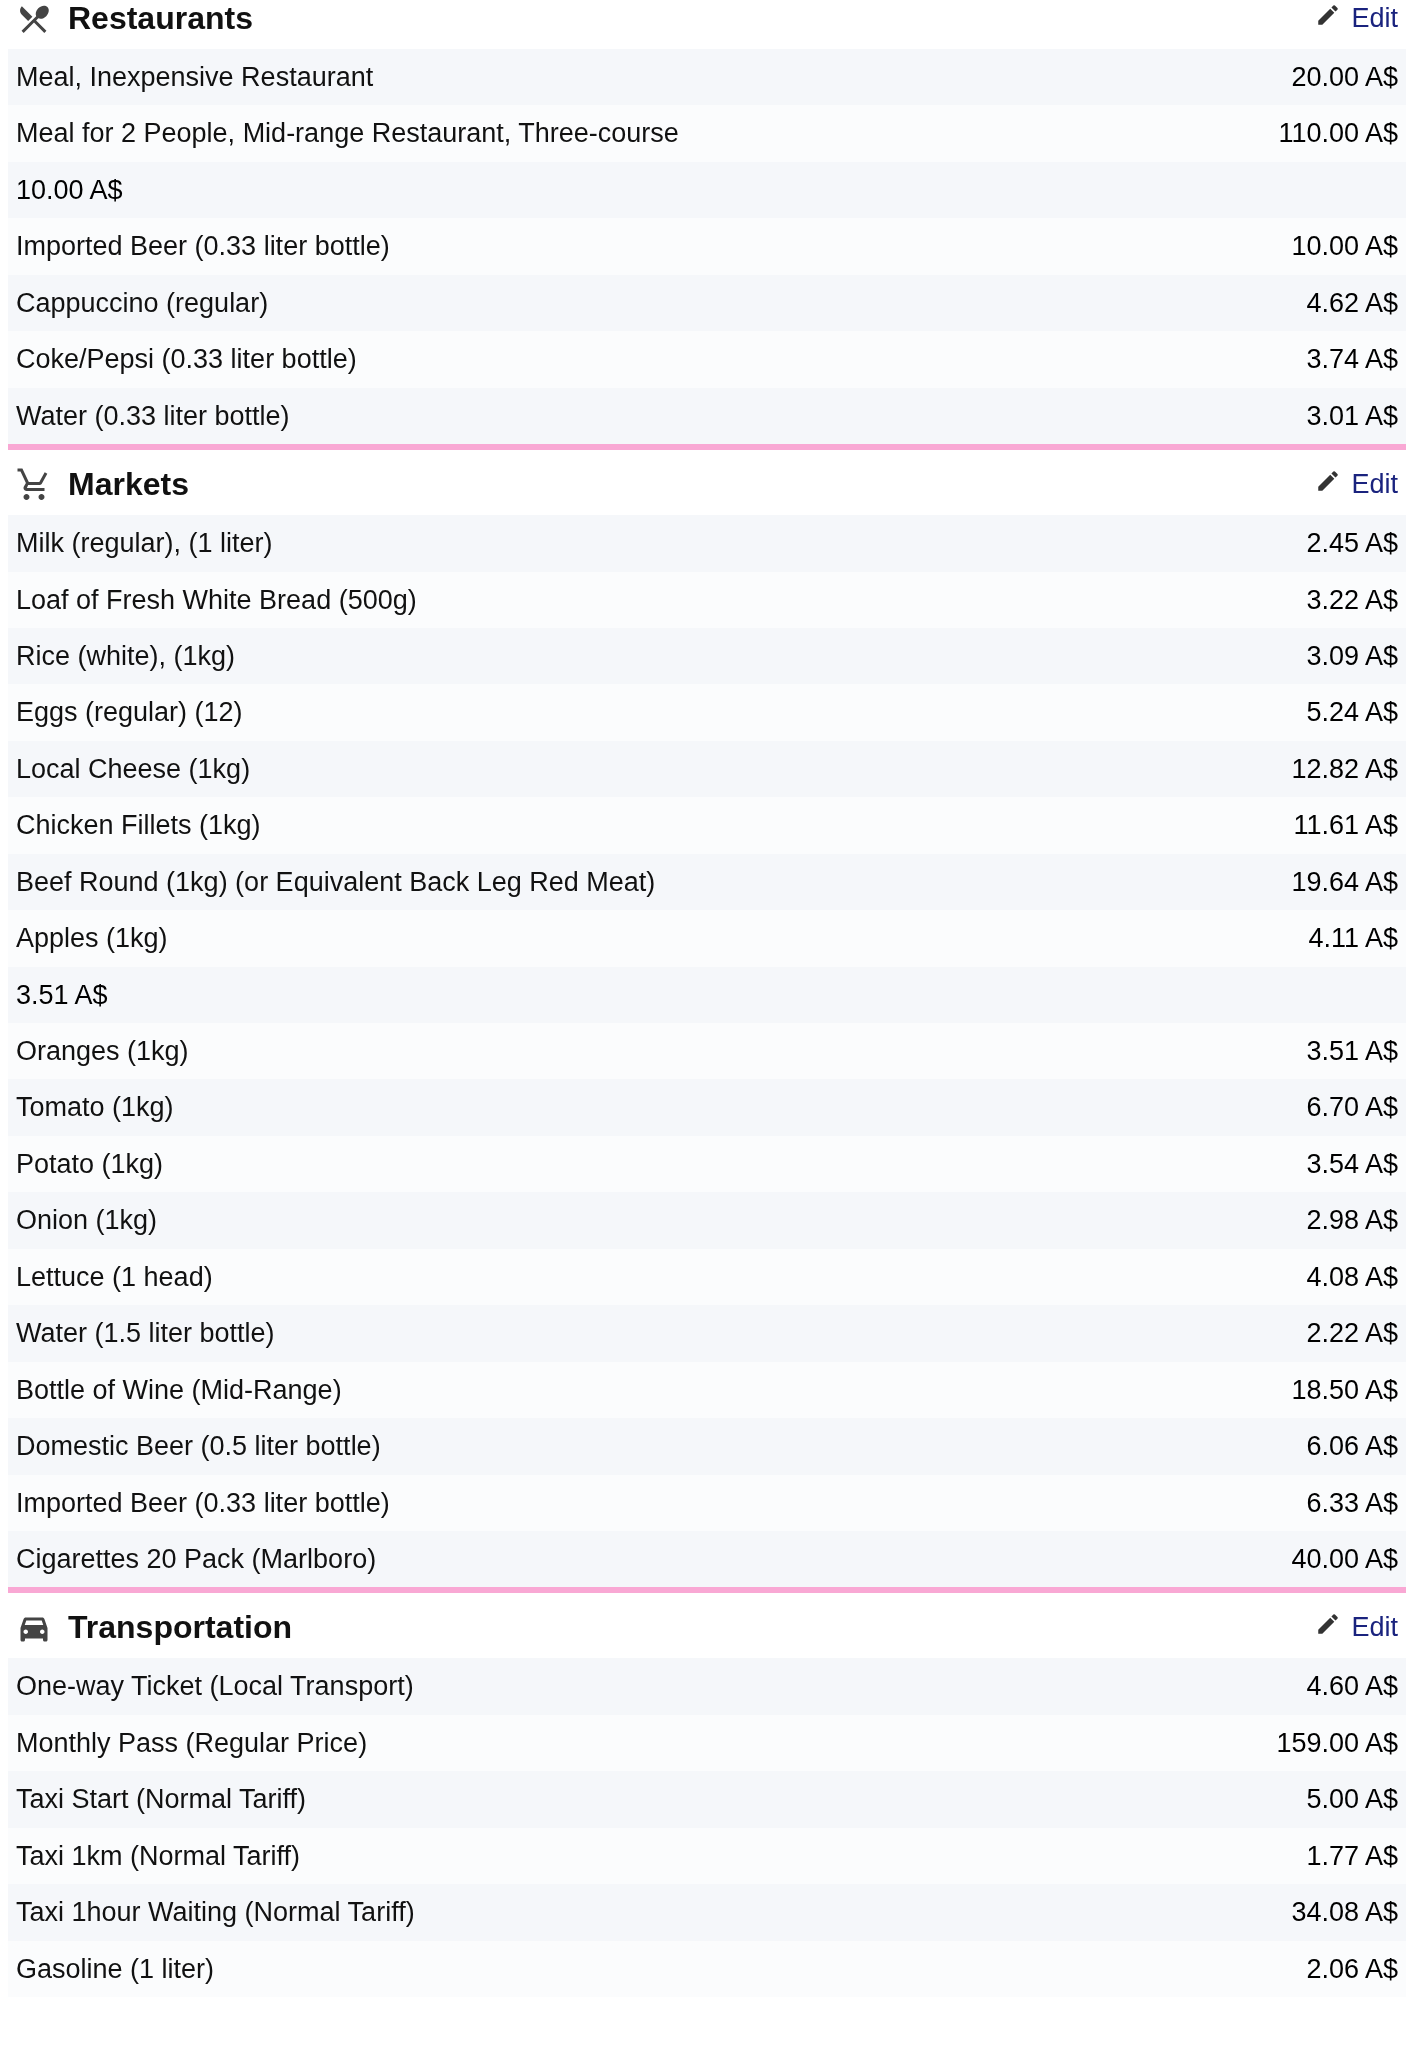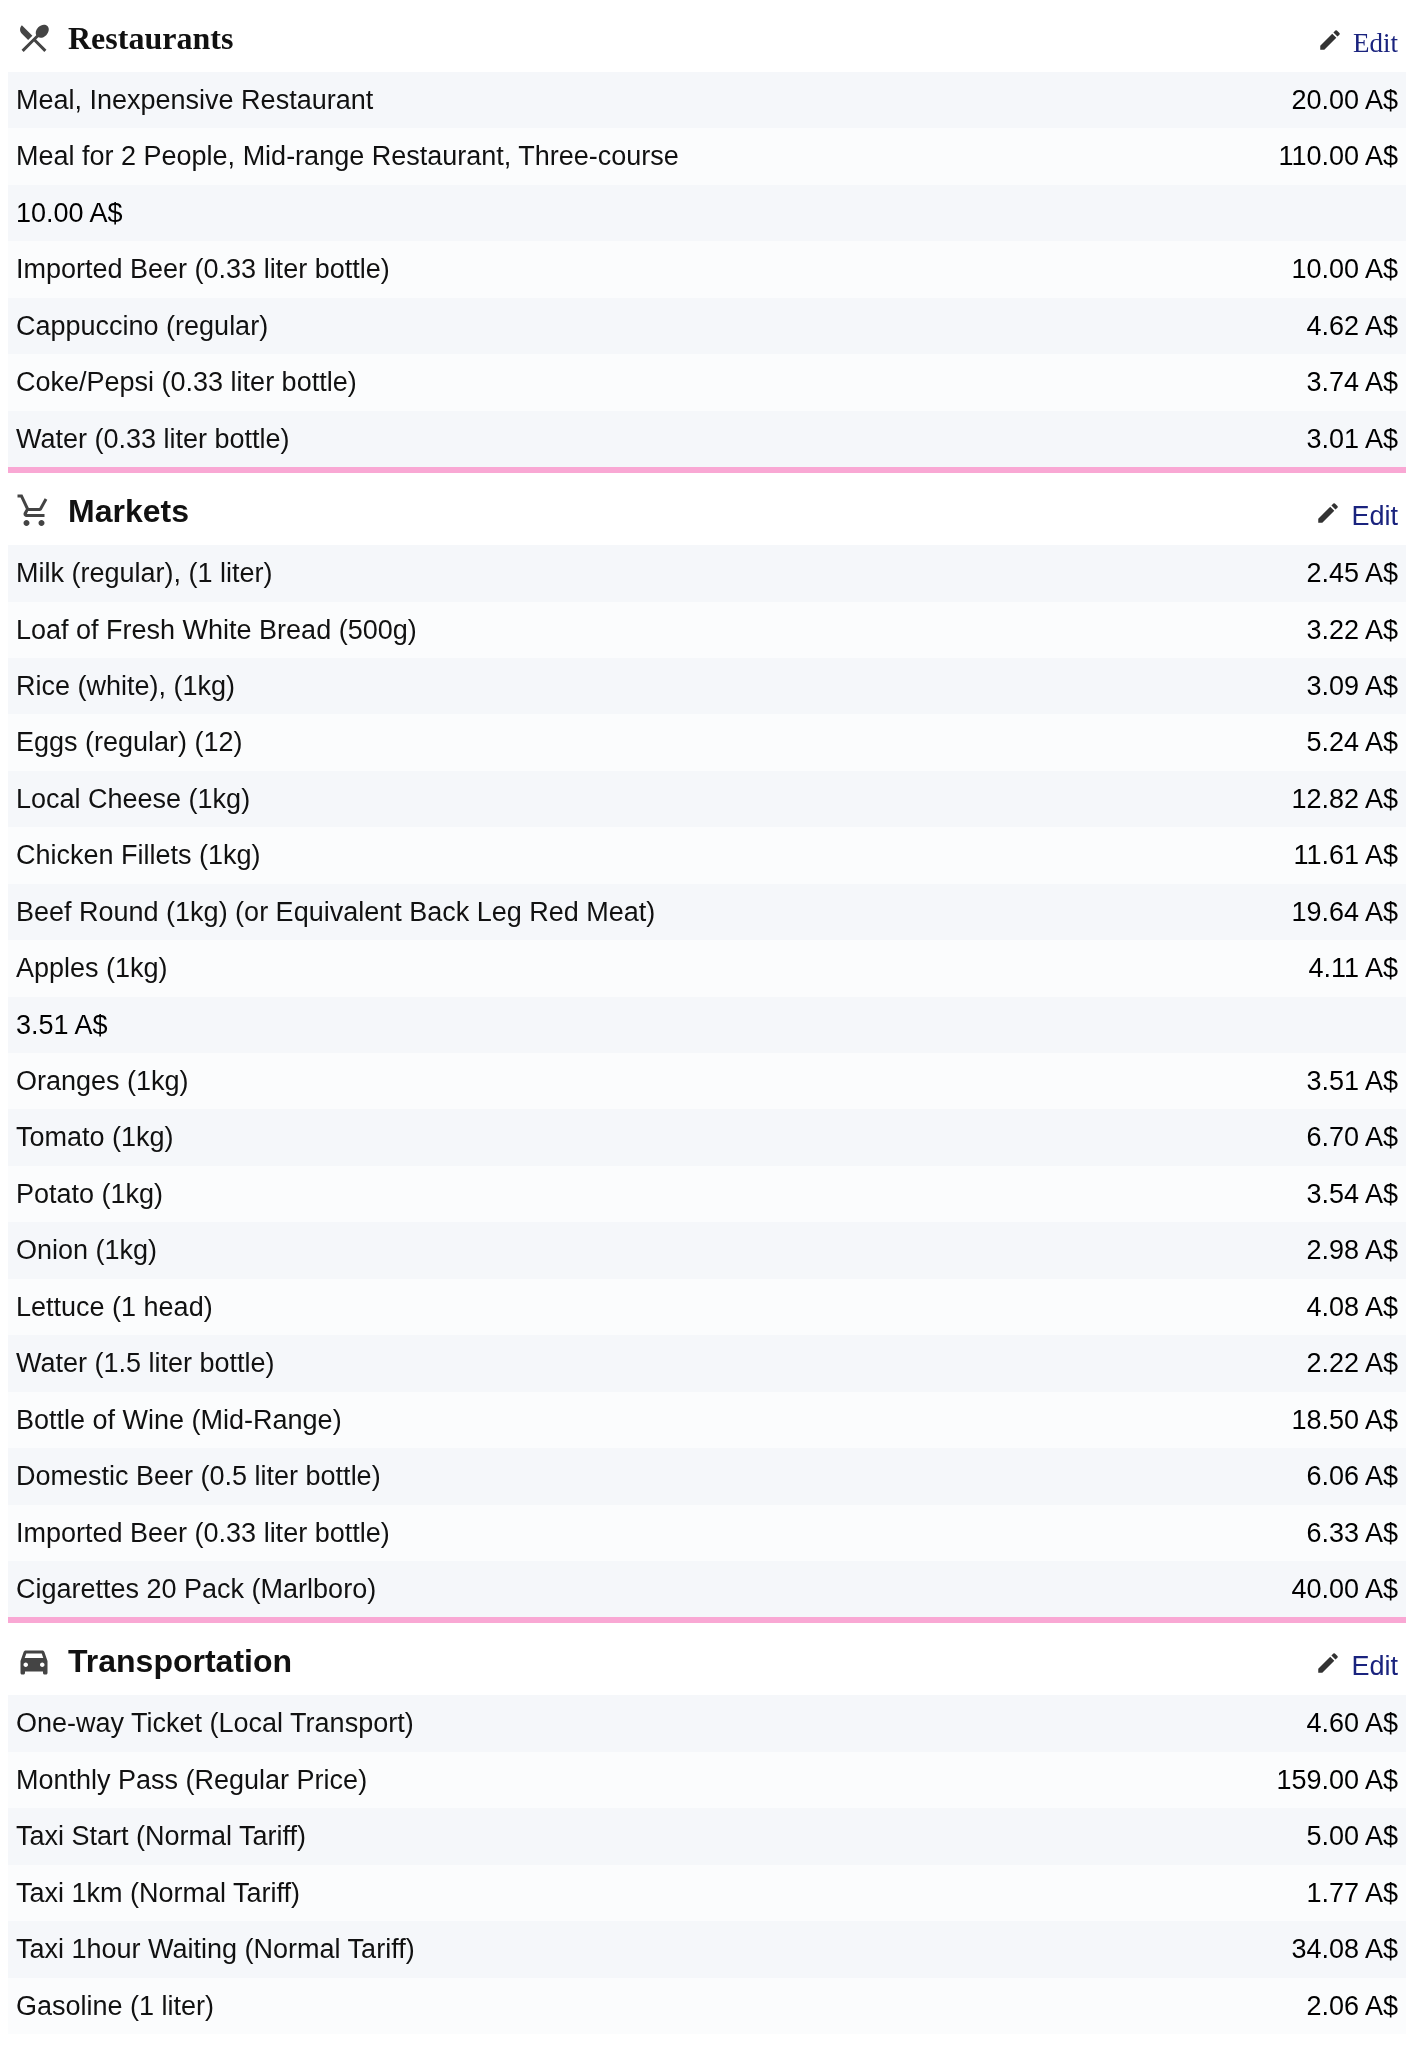--- a/index.html
+++ b/index.html
@@ -15,21 +15,21 @@
     margin: 0 auto;
     padding: 0 8px;
   }
   .section-header {
     display: flex;
     align-items: center;
     justify-content: space-between;
     padding: 16px 8px 12px 8px;
     border-top: 6px solid #f9a8d4;
   }
-  .section-header.first { border-top: none; padding-top: 16px; font-family: Liberation Serif, serif; }
+  .section-header.first { border-top: none; padding-top: 0; }
   .section-title {
     display: flex;
     align-items: center;
     gap: 16px;
     font-size: 32px;
     font-weight: 700;
     color: #111;
   }
   .section-title .icon {
     width: 36px; height: 36px;
@@ -40,21 +40,20 @@
   }
   .section-title .icon svg { width: 36px; height: 36px; fill: #444; }
   .edit-link {
     display: flex;
     align-items: center;
     gap: 10px;
     font-size: 27px;
     color: #1a237e;
     text-decoration: none;
     cursor: pointer;
-    margin-top: 11px;
   }
   .edit-link .pencil-icon svg { width: 26px; height: 26px; fill: #333; }
   .rows { width: 100%; }
   .row {
     display: flex;
     align-items: baseline;
     padding: 10px 8px;
     font-size: 27px;
     line-height: 1.35;
   }

